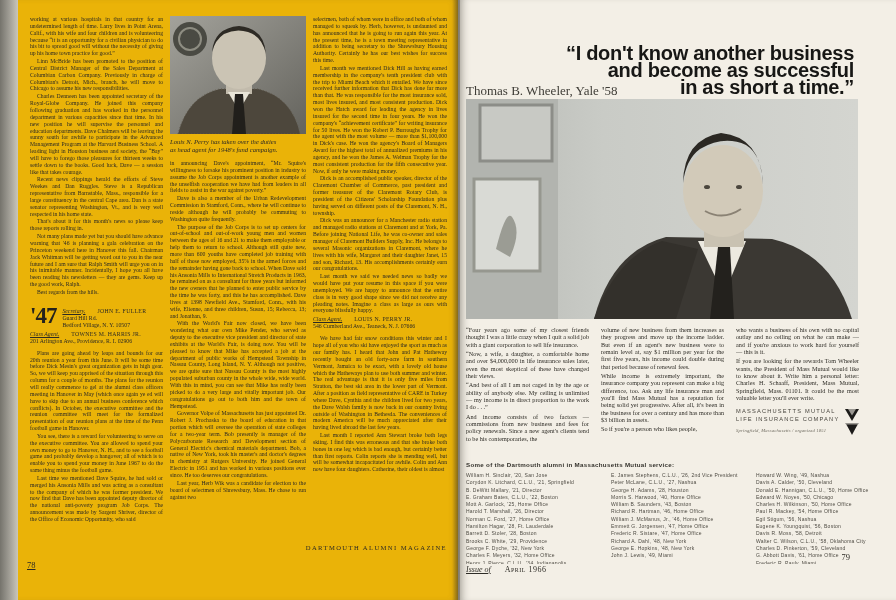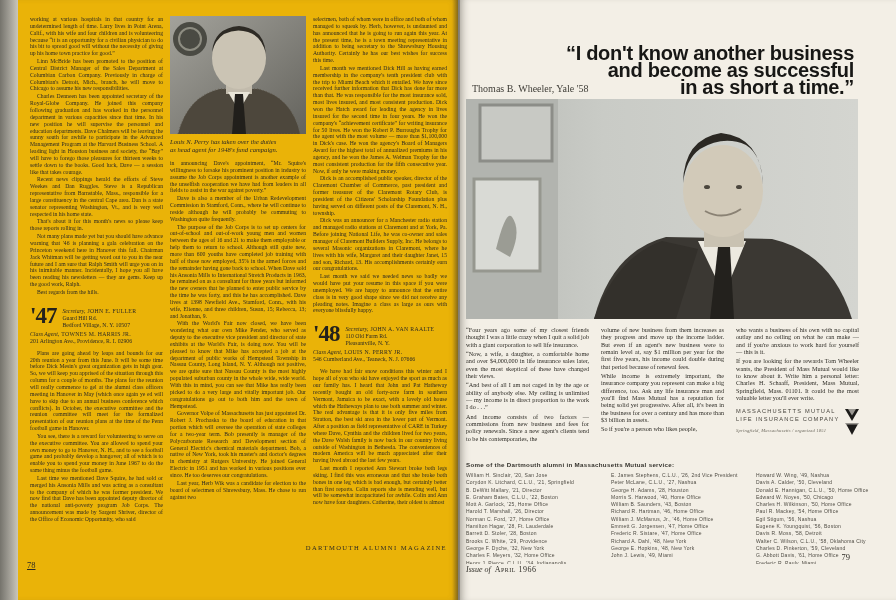--- a/index.html
+++ b/index.html
@@ -22,39 +22,39 @@
   .col1{left:12px;width:133px;}
   .col2{left:152px;width:136px;}
   .col3{left:295px;width:134px;}
   .news p{margin:0 0 1px 0;font-size:5.7px;line-height:6.85px;text-align:justify;
     color:#2c2a24;text-indent:7px;}
   .news.cont > p:first-child{text-indent:0;}
 
   .class-header{display:flex;gap:6px;margin:9px 0 2px 0;color:#24221d;}
   .class-year{font-weight:bold;font-size:23px;line-height:22px;letter-spacing:-1px;}
   .sec-block{font-size:5.8px;line-height:7px;padding-top:3px;color:#2c2a24;}
-  .lbl-italic{font-style:italic;margin-right:2px;}
+  .lbl-italic{font-style:italic;margin-right:12px;text-decoration:underline;}
   .caps{letter-spacing:.3px;}
   .agent-line{font-size:5.8px;line-height:7px;color:#2c2a24;margin-top:2px;}
   .agent-addr{font-size:5.8px;line-height:7px;color:#2c2a24;margin-bottom:5px;}
 
   .photo-frame{width:136px;height:118px;display:block;background:#8b8b85;}
   .caption{font-style:italic;font-size:6.6px;line-height:8px;color:#2c2a24;margin:4px 0 6px 0;}
 
   .mag-footer{position:absolute;right:11px;top:544px;font-size:6.6px;letter-spacing:1.4px;
     color:#2c2a24;}
   .pagenum{position:absolute;font-size:8.5px;color:#2c2a24;text-align:center;}
   .pn78{left:9px;top:560px;text-decoration:underline;}
   .pn79{right:46px;top:552px;}
 
   
   .headline{position:absolute;top:21px;right:42px;width:340px;text-align:right;
     font-family:Liberation Sans, sans-serif;font-weight:bold;
     font-size:20px;line-height:17px;letter-spacing:-.3px;color:#171715;margin-top:24px;}
-  .attribution{position:absolute;left:12px;top:83px;font-size:10px;color:#3e3c36;}
+  .attribution{position:absolute;left:6px;top:83px;font-size:13px;color:#3e3c36;}
   .photo-wheeler{position:absolute;left:6px;top:99px;width:392px;height:220px;display:block;background:#c4c6c1;}
 
   .ad-cols{position:absolute;left:6px;top:326px;width:394px;height:136px;display:flex;gap:12px;overflow:hidden;}
   .ad-col{width:123px;}
   .ad-col p{margin:0 0 2px 0;font-size:6.2px;line-height:7.35px;text-align:justify;color:#2e2c26;}
 
   .company{display:flex;justify-content:space-between;align-items:flex-start;margin-top:7px;}
   .company-names{font-family:"Liberation Sans", sans-serif;font-size:5.7px;line-height:7.6px;
     letter-spacing:1.2px;color:#49463f;white-space:nowrap;}
   .tagline{font-family:"Liberation Serif", serif;font-style:italic;font-size:4.6px;
@@ -149,30 +149,20 @@
 
     <div class="col col3">
       <div class="news cont">
           <p class="para">selectmen, both of whom were in office and both of whom managed to squeak by. Herb, however, is undaunted and has announced that he is going to run again this year. At the present time, he is a town meeting representative in addition to being secretary to the Shrewsbury Housing Authority. Certainly he has our best wishes for success this time.</p>
           <p class="para">Last month we mentioned Dick Hill as having earned membership in the company's tenth president club with the trip to Miami Beach which it entailed. We have since received further information that Dick has done far more than that. He was responsible for the most insurance sold, most lives insured, and most consistent production. Dick won the Hatch award for leading the agency in lives insured for the second time in four years. He won the company's “achievement certificate” for writing insurance for 50 lives. He won the Robert P. Burroughs Trophy for the agent with the most volume — more than $1,100,000 in Dick's case. He won the agency's Board of Managers Award for the highest total of annualized premiums in his agency, and he won the James A. Welman Trophy for the most consistent production for the fifth consecutive year. Now, if only he were making money.</p>
           <p class="para">Dick is an accomplished public speaker, director of the Claremont Chamber of Commerce, past president and former treasurer of the Claremont Rotary Club, is president of the Citizens' Scholarship Foundation plus having served on different posts of the Claremont, N. H., township.</p>
           <p class="para">Dick was an announcer for a Manchester radio station and managed radio stations at Claremont and at York, Pa. Before joining National Life, he was co-owner and sales manager of Claremont Builders Supply, Inc. He belongs to several Masonic organizations in Claremont, where he lives with his wife, Margaret and their daughter Janet, 15 and son, Richard, 13. His accomplishments certainly earn our congratulations.</p>
           <p class="para">Last month we said we needed news so badly we would have put your resume in this space if you were unemployed. We are happy to announce that the entire class is in very good shape since we did not receive any pleading notes. Imagine a class as large as ours with everyone blissfully happy.</p>
         </div>
 
-      <div class="class-header">
-        <span class="class-year">'48</span>
-        <div class="sec-block">
-          <div>
-            <span class="lbl-italic">Secretary,</span><span class="caps">JOHN A. VAN RAALTE</span>
-          </div>
-          <div>110 Old Farm Rd.</div>
-          <div>Pleasantville, N. Y.</div>
-        </div>
-      </div>
       <div class="agent-line">
         <span class="lbl-italic">Class Agent,</span><span class="caps">LOUIS N. PERRY JR.</span>
       </div>
       <div class="agent-addr">546 Cumberland Ave., Teaneck, N. J. 07666</div>
 
       <div class="news">
           <p class="para">We have had fair snow conditions this winter and I hope all of you who ski have enjoyed the sport as much as our family has. I heard that John and Pat Hatheway recently bought an old forty-acre farm in southern Vermont, Jamaica to be exact, with a lovely old house which the Hatheways plan to use both summer and winter. The real advantage is that it is only five miles from Stratton, the best ski area in the lower part of Vermont. After a position as field representative of CARE in Turkey where Dave, Cynthia and the children lived for two years, the Dave Walsh family is now back in our country living outside of Washington in Bethesda. The conveniences of modern America will be much appreciated after their having lived abroad the last few years.</p>
           <p class="para">Last month I reported Ann Stewart broke both legs skiing. I find this was erroneous and that she broke both bones in one leg which is bad enough, but certainly better than first reports. Colin reports she is mending well, but will be somewhat incapacitated for awhile. Colin and Ann now have four daughters. Catherine, their oldest is almost</p>
         </div>
     </div>

